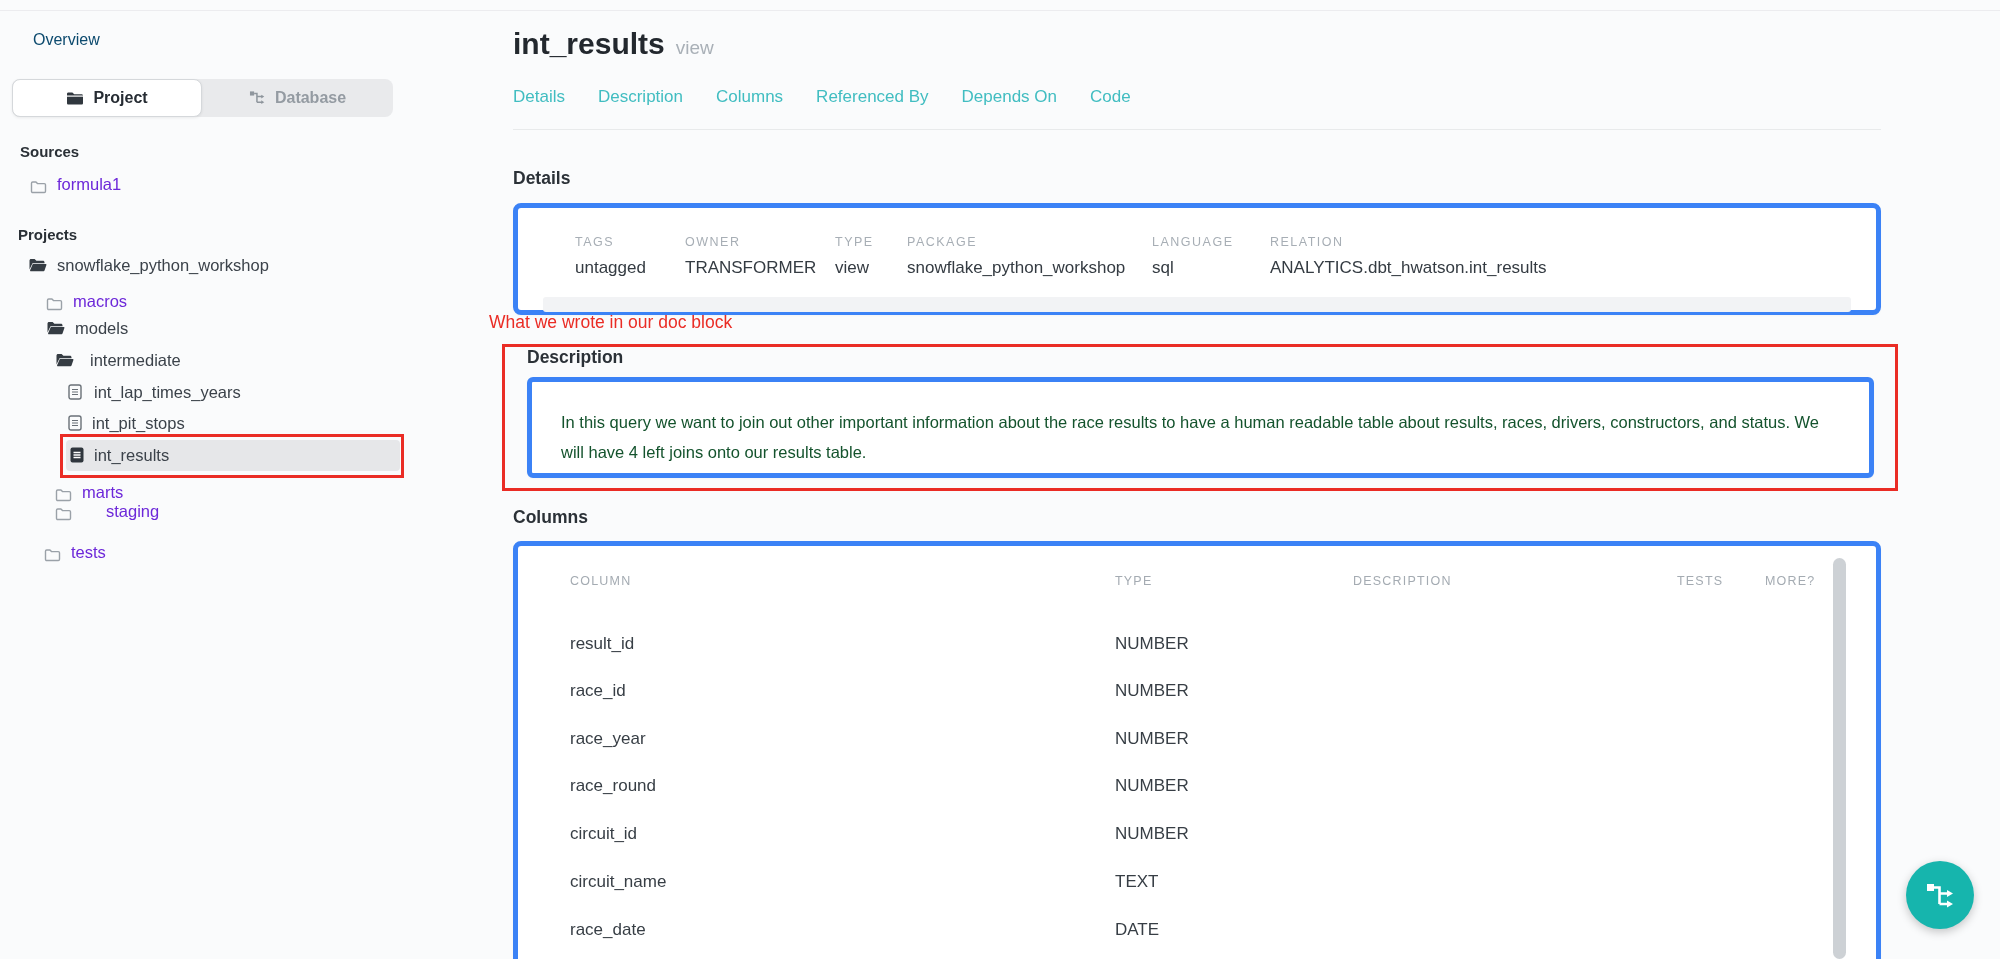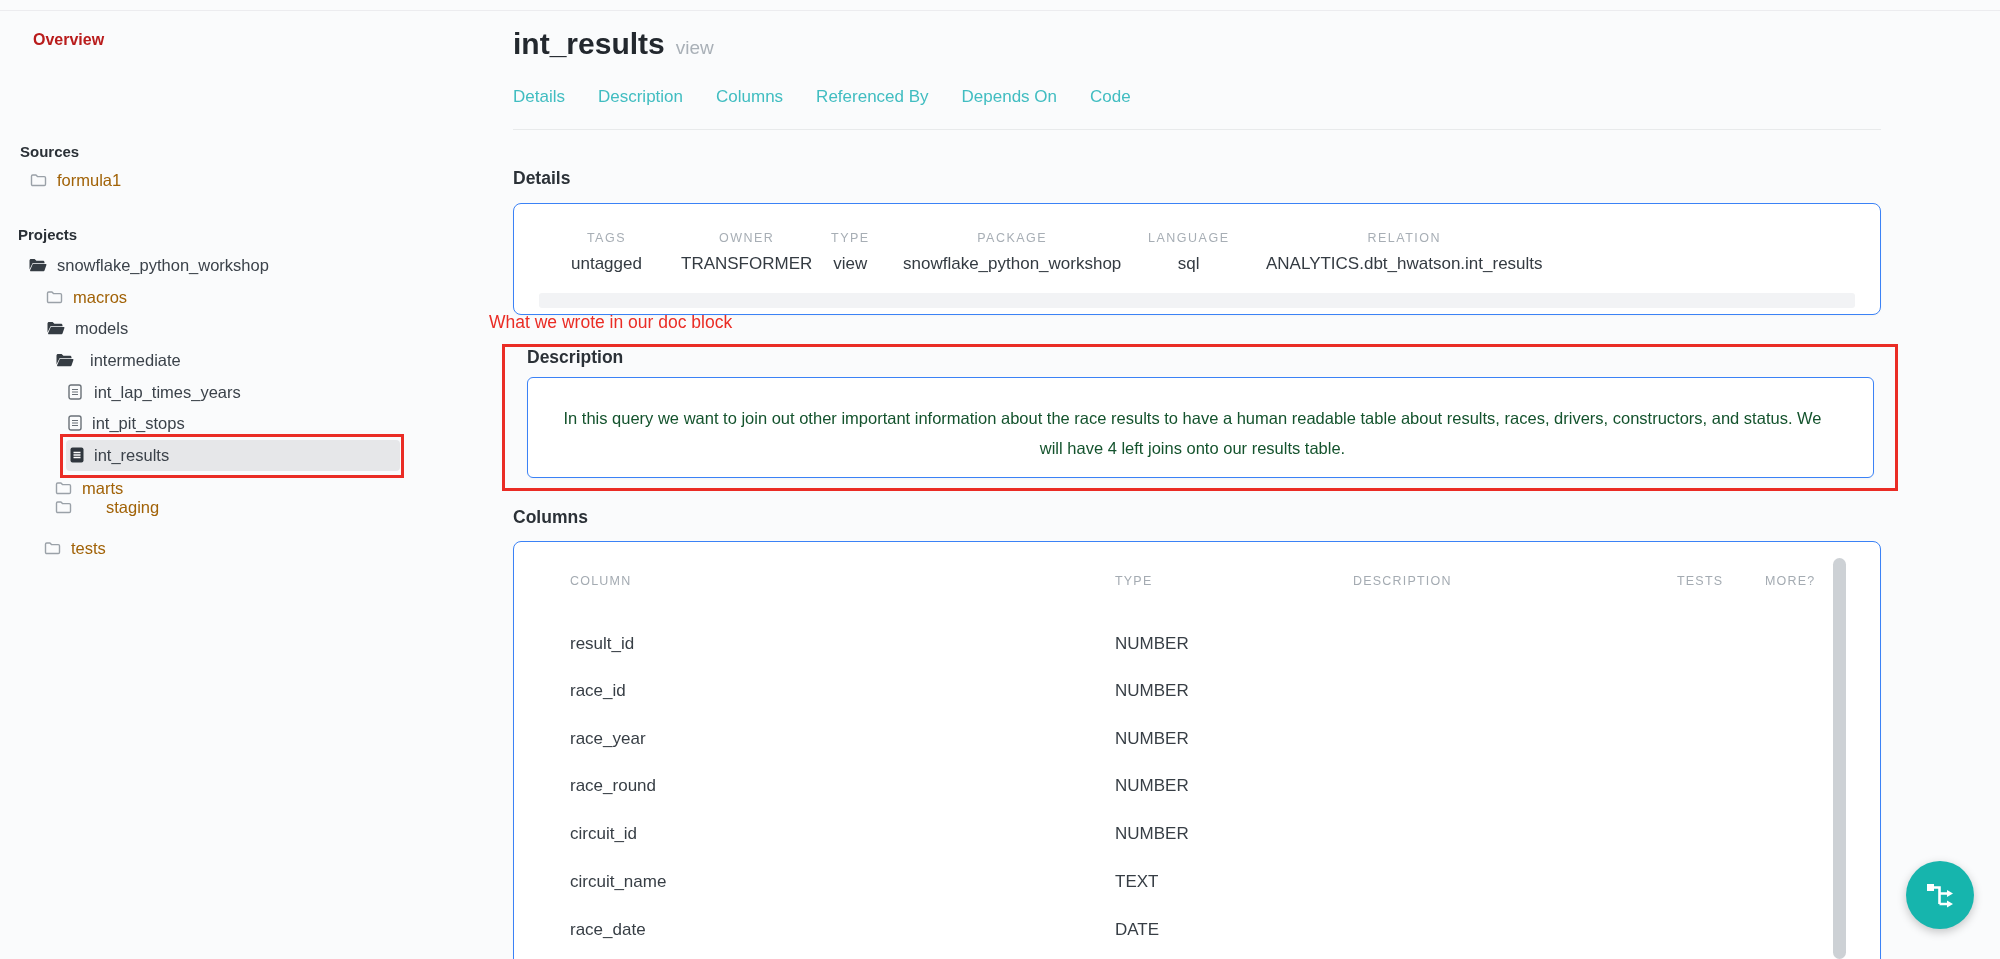--- a/index.html
+++ b/index.html
@@ -5,47 +5,47 @@
   * { margin:0; padding:0; box-sizing:border-box; }
   html,body { width:2000px; height:959px; }
   body { font-family:"Liberation Sans", sans-serif; background:#fafbfc; }
   #app { position:relative; width:2000px; height:959px; overflow:hidden; background:#fafbfc; }
   .abs { position:absolute; }
 
   
   .top-line { left:0; top:10px; width:2000px; height:1px; background:#ececef; }
 
   
-  .overview { left:33px; top:31px; font-size:16px; font-weight:bold; color:#b91c1c; }
+  .overview { left:33px; top:31px; font-size:16px; font-weight:normal; color:#0c4a6e; }
   .seg-control { left:12px; top:79px; width:381px; height:38px; background:#e9eaec; border-radius:8px; display:flex; }
   .seg { display:flex; align-items:center; justify-content:center; gap:9px; font-size:16px; font-weight:bold; cursor:pointer; }
   .seg-active { width:190px; background:#ffffff; border:1px solid #d5d8db; border-radius:8px; box-shadow:0 1px 3px rgba(0,0,0,.07); color:#262c33; }
   .seg-inactive { flex:1; color:#949ba2; border-radius:0 8px 8px 0; }
 
   .side-label { font-size:15px; font-weight:bold; color:#2a3036; }
   .tree-row { position:absolute; display:flex; align-items:center; gap:10px; height:28px; font-size:16.5px; cursor:pointer; }
   .t-dark { color:#3b424a; }
-  .t-gray { color:#a16207; }
+  .t-gray { color:#6d28d9;align-items:flex-end; }
   .sel-bg { left:66px; top:440px; width:334px; height:31px; background:#e6e7e9; border-radius:4px; }
   .sel-outline { left:60px; top:434px; width:344px; height:44px; border:3px solid #ea2c25; pointer-events:none; }
 
   .icon { display:inline-flex; align-items:center; }
 
   
   .title-row { left:513px; top:27px; display:flex; align-items:baseline; gap:11px; }
   .page-title { font-size:30px; font-weight:bold; color:#23282e; }
   .page-type { font-size:19px; color:#a9b0b7; }
 
   .nav-tabs { left:513px; top:87px; display:flex; gap:33px; }
   .nav-tab { font-size:17px; color:#41bdc1; cursor:pointer; }
   .tabs-divider { left:513px; top:129px; width:1368px; height:1px; background:#e8eaeb; }
 
   .sec-heading { font-size:17.5px; font-weight:bold; color:#2b3137; }
 
-  .card { background:#ffffff; border:1px solid #3b82f6; border-radius:8px; box-shadow:0 1px 2px rgba(27,31,35,.03);text-align:center; }
+  .card { background:#ffffff; border:5px solid #3b82f6; border-radius:8px; box-shadow:0 1px 2px rgba(27,31,35,.03); }
   .details-card { left:513px; top:203px; width:1368px; height:112px; }
   .dfield { position:absolute; }
   .dlabel { font-size:12.5px; letter-spacing:1.5px; color:#a7aeb5; }
   .dvalue { margin-top:9px; font-size:17px; color:#343b42; white-space:nowrap; }
   .details-strip { position:absolute; left:25px; right:25px; top:89px; height:15px; background:#f2f3f5; border-radius:3px; }
 
   .annotation { left:489px; top:312px; font-size:17.5px; color:#ea2c25; }
   .red-box { left:502px; top:344px; width:1396px; height:147px; border:3px solid #ea2c25; pointer-events:none; }
   .desc-heading { left:527px; top:347px; }
   .desc-card { left:527px; top:377px; width:1347px; height:101px; border-radius:6px; }
@@ -62,20 +62,42 @@
   .fab { left:1906px; top:861px; width:68px; height:68px; border-radius:50%; background:#16b5ad; box-shadow:0 3px 10px rgba(0,0,0,.22); display:flex; align-items:center; justify-content:center; cursor:pointer; }
 </style>
 </head>
 <body>
 
 <div id="app">
   <div class="abs top-line"></div>
 
   <div class="abs overview">Overview</div>
 
+  <div class="abs seg-control">
+    <div class="seg seg-active">
+      <span class="icon">
+        <svg width="18" height="15" viewBox="0 0 18 15">
+            <path d="M1 2.8C1 2 1.6 1.4 2.4 1.4h4l1.8 1.8h7.4c.8 0 1.4.6 1.4 1.4v7.6c0 .8-.6 1.4-1.4 1.4H2.4c-.8 0-1.4-.6-1.4-1.4V2.8z" fill="#30373e"></path>
+            <path d="M1 5.1h16" stroke="#fff" stroke-width="1.2"></path>
+          </svg>
+      </span>
+      <span>Project</span>
+    </div>
+    <div class="seg seg-inactive">
+      <span class="icon">
+        <svg width="17" height="16" viewBox="0 0 18 17" fill="none">
+            <rect x="1" y="1.5" width="4.4" height="4.4" fill="#8f969d"></rect>
+            <path d="M5.4 3.7h3v9.2" stroke="#8f969d" stroke-width="1.6"></path>
+            <path d="M8.4 7h5.6M8.4 12.9h5.6" stroke="#8f969d" stroke-width="1.6"></path>
+            <path d="M13 5.1l3.2 1.9L13 8.9zM13 11l3.2 1.9L13 14.8z" fill="#8f969d"></path>
+          </svg>
+      </span>
+      <span>Database</span>
+    </div>
+  </div>
 
   <div class="abs side-label" style="left:20px; top:143px;">Sources</div>
   <div class="tree-row t-gray" style="left:30px; top:166px;">
     <span class="icon">
       <svg width="17" height="14" viewBox="0 0 17 14" fill="none">
           <path d="M1.5 3.2c0-.7.5-1.2 1.2-1.2h3.2l1.6 1.6h6.8c.7 0 1.2.5 1.2 1.2v6.5c0 .7-.5 1.2-1.2 1.2H2.7c-.7 0-1.2-.5-1.2-1.2V3.2z" stroke="#9aa1a8" stroke-width="1.4"></path>
         </svg>
     </span>
     <span>formula1</span>
   </div>

